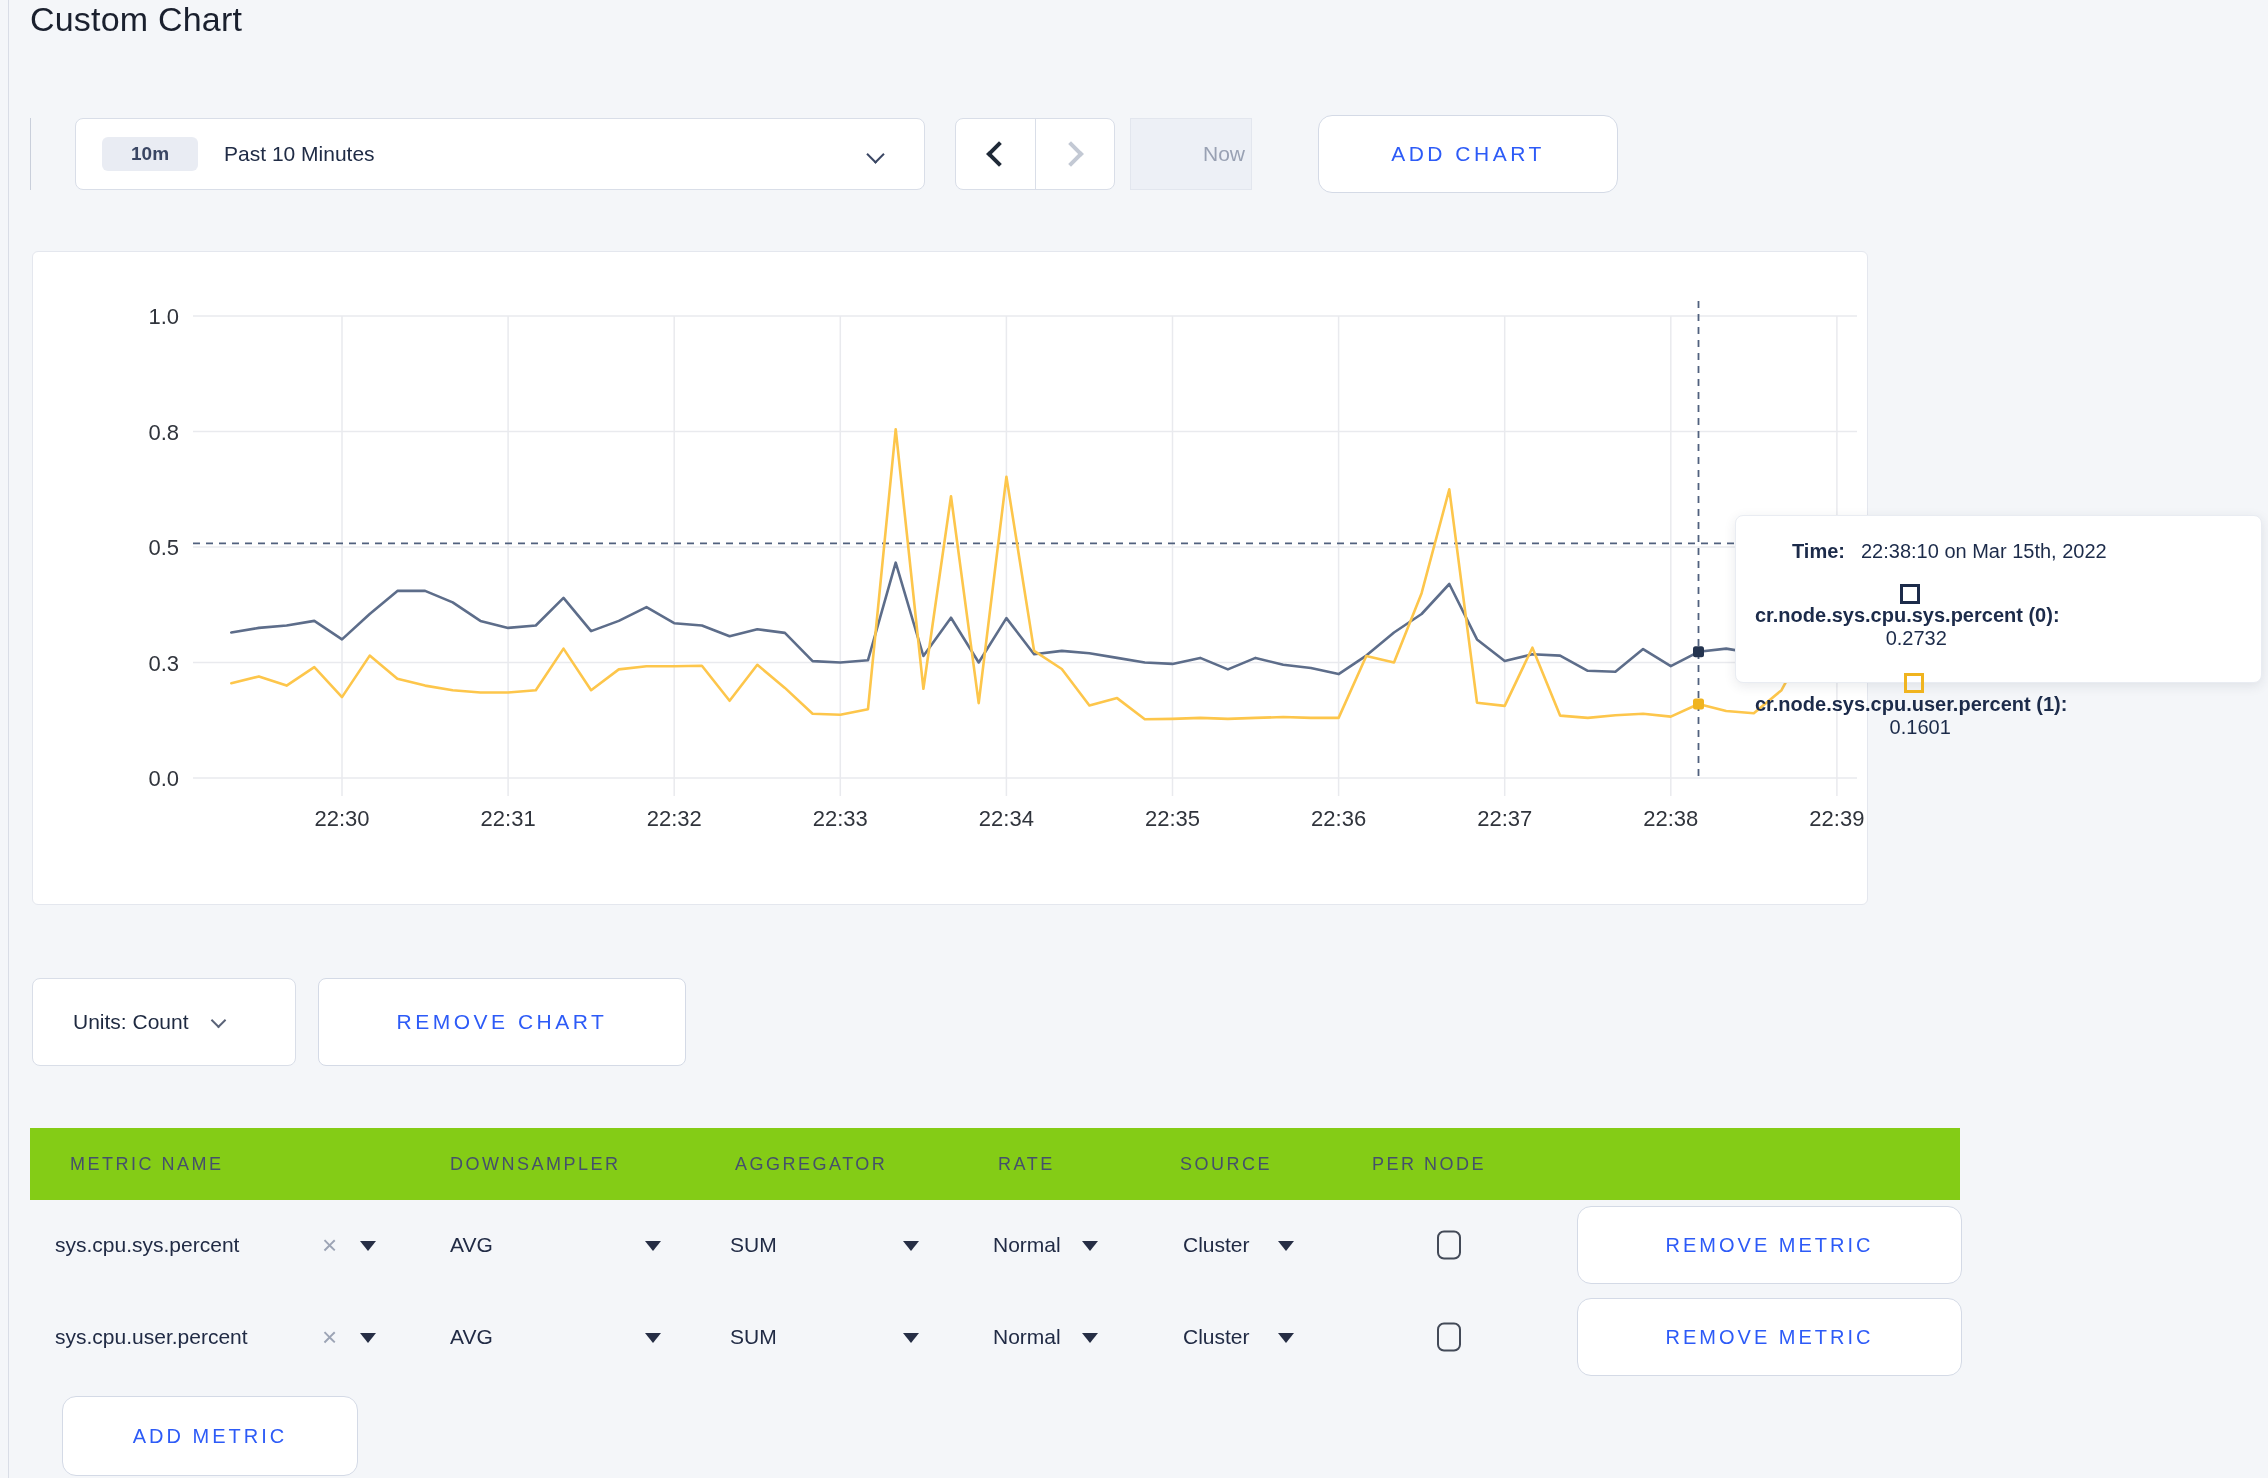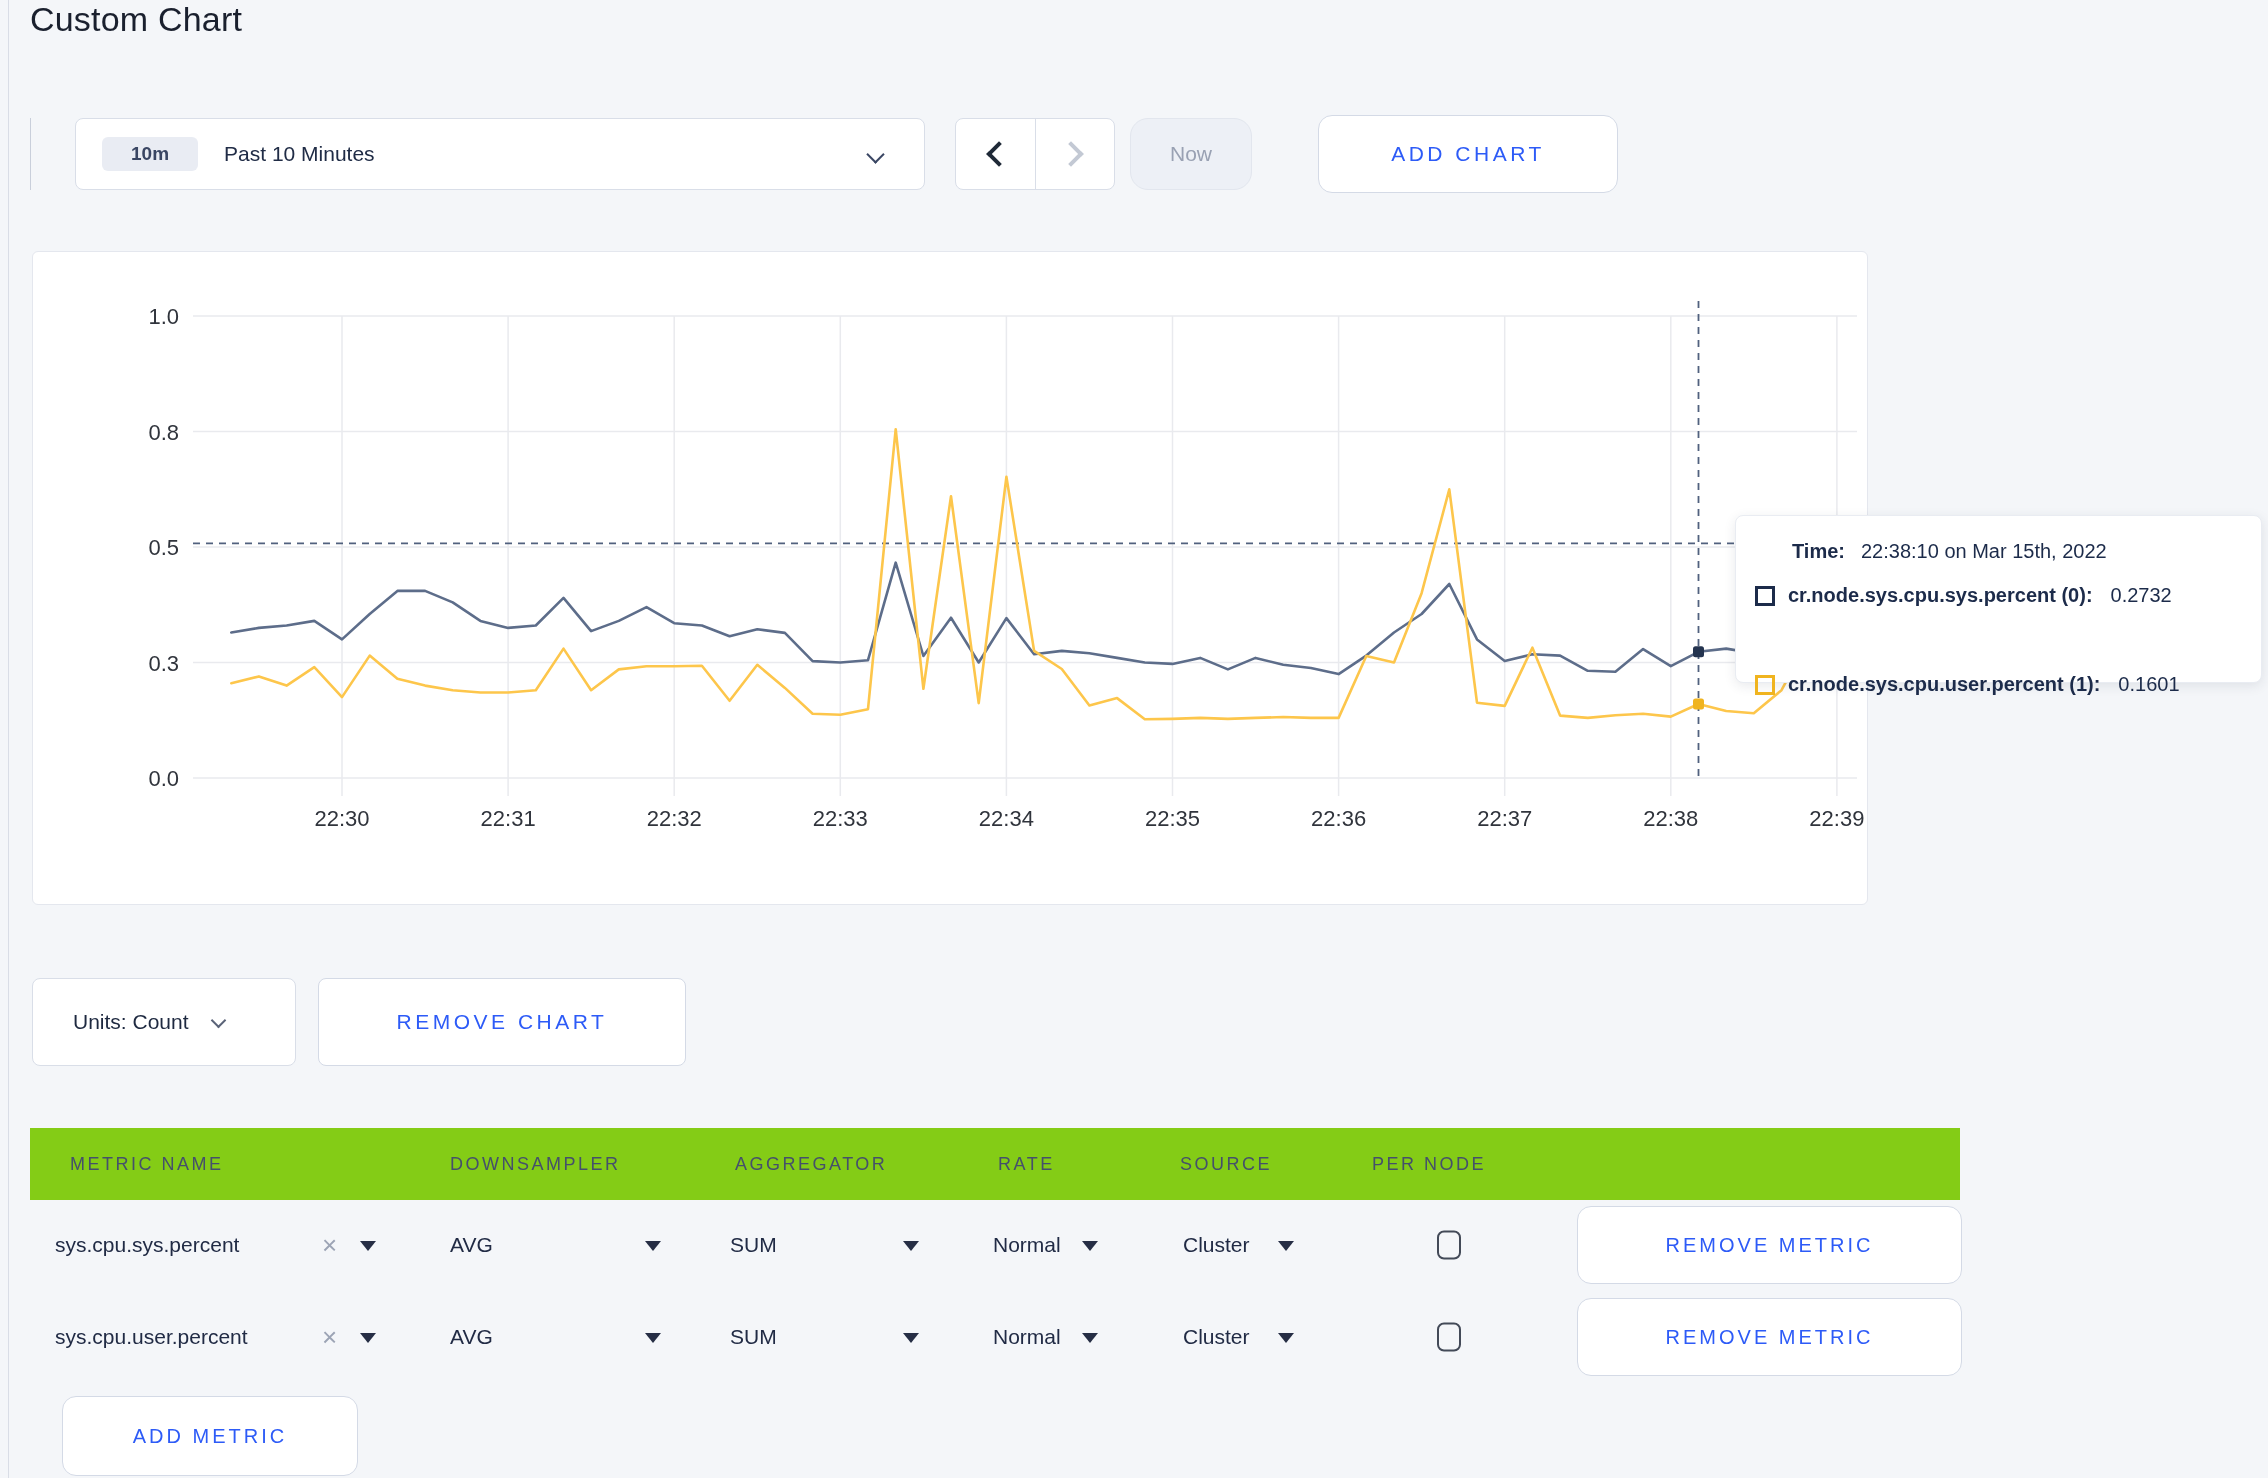--- a/index.html
+++ b/index.html
@@ -13,34 +13,34 @@
   .badge{margin-left:26px;background:#e9ecf3;border-radius:6px;padding:6px 29px;font-weight:700;font-size:19px;color:#3a4663;}
   .time-label{margin-left:26px;font-size:21px;color:#202c46;}
   .chev-down{position:absolute;right:42px;top:29px;width:11px;height:11px;border:solid #3a4663;border-width:0 2.5px 2.5px 0;transform:rotate(45deg);}
   .chev-down-sm{display:inline-block;width:9px;height:9px;border:solid #5a6378;border-width:0 2.5px 2.5px 0;transform:rotate(45deg);margin-left:24px;margin-bottom:3px;}
 
   .pager{position:absolute;left:955px;top:118px;width:160px;height:72px;background:#fff;border:1px solid #d9dee8;border-radius:8px;box-sizing:border-box;display:flex;}
   .pager-btn{flex:1;display:flex;align-items:center;justify-content:center;background:none;border:none;cursor:pointer;padding:0;}
   .pager-btn + .pager-btn{border-left:1px solid #d9dee8;}
   .chev-left{width:14px;height:14px;border:solid #1f2937;border-width:0 4px 4px 0;transform:rotate(135deg);margin-left:8px;}
   .chev-right{width:14px;height:14px;border:solid #c3c9d4;border-width:0 4px 4px 0;transform:rotate(-45deg);margin-right:8px;}
-  .now-btn{position:absolute;left:1130px;top:118px;width:122px;height:72px;background:#edf0f6;border:1px solid #e2e6ee;border-radius:18px;font-size:21px;color:#99a1b3;font-family:inherit;}
+  .now-btn{position:absolute;left:1130px;top:118px;width:122px;height:72px;background:#edf0f6;border:1px solid #e2e6ee;border-radius:0;font-size:21px;color:#99a1b3;font-family:inherit;text-align:right;}
   .blue-btn{background:#fff;border:1px solid #d4dae6;border-radius:14px;color:#2d5bf7;font-size:21px;letter-spacing:3.5px;font-weight:500;font-family:inherit;cursor:pointer;}
   .add-chart-btn{position:absolute;left:1318px;top:115px;width:300px;height:78px;}
 
   .chart-card{position:absolute;left:32px;top:251px;width:1836px;height:654px;background:#fff;border:1px solid #e4e7ee;border-radius:6px;box-sizing:border-box;}
   .tick{font-size:22px;fill:#30343c;font-family:"Liberation Sans",sans-serif;}
   .grid{stroke:#e9eaee;stroke-width:1.5;}
   .dash{stroke:#51617e;stroke-width:1.8;stroke-dasharray:7 6;fill:none;}
   .series{fill:none;stroke-width:2.6;stroke-linejoin:round;stroke-linecap:round;}
 
   .tooltip{position:absolute;left:1735px;top:515px;width:527px;height:168px;background:#fff;border:1px solid #e9ecf2;border-radius:8px;box-shadow:0 3px 12px rgba(40,50,70,.10);z-index:5;box-sizing:border-box;}
   .tt-time{position:absolute;left:48px;top:24px;font-size:20px;color:#1c2b4a;margin-left:8px;}
   .tt-time .lbl{font-weight:700;margin-right:16px;}
-  .tt-row{position:absolute;left:19px;display:flex;align-items:center;font-size:20px;color:#1c2b4a;}
+  .tt-row{position:absolute;left:19px;display:flex;align-items:center;font-size:20px;color:#1c2b4a;flex-direction:column;}
   .tt-row.r1{top:68px;}
   .tt-row.r2{top:116px;margin-top:41px;}
   .swatch{width:14px;height:14px;border:3.5px solid;margin-right:13px;flex:none;}
   .sw-sys{border-color:#1c2b4a;}
   .sw-user{border-color:#f0b41f;}
   .tt-name{font-weight:700;margin-right:18px;}
 
   .units-btn{position:absolute;left:32px;top:978px;width:264px;height:88px;background:#fff;border:1px solid #d9dee8;border-radius:8px;box-sizing:border-box;display:flex;align-items:center;padding-left:40px;cursor:pointer;}
   .units-label{font-size:21px;font-weight:400;color:#1e2940;}
   .remove-chart-btn{position:absolute;left:318px;top:978px;width:368px;height:88px;border-radius:8px;}

